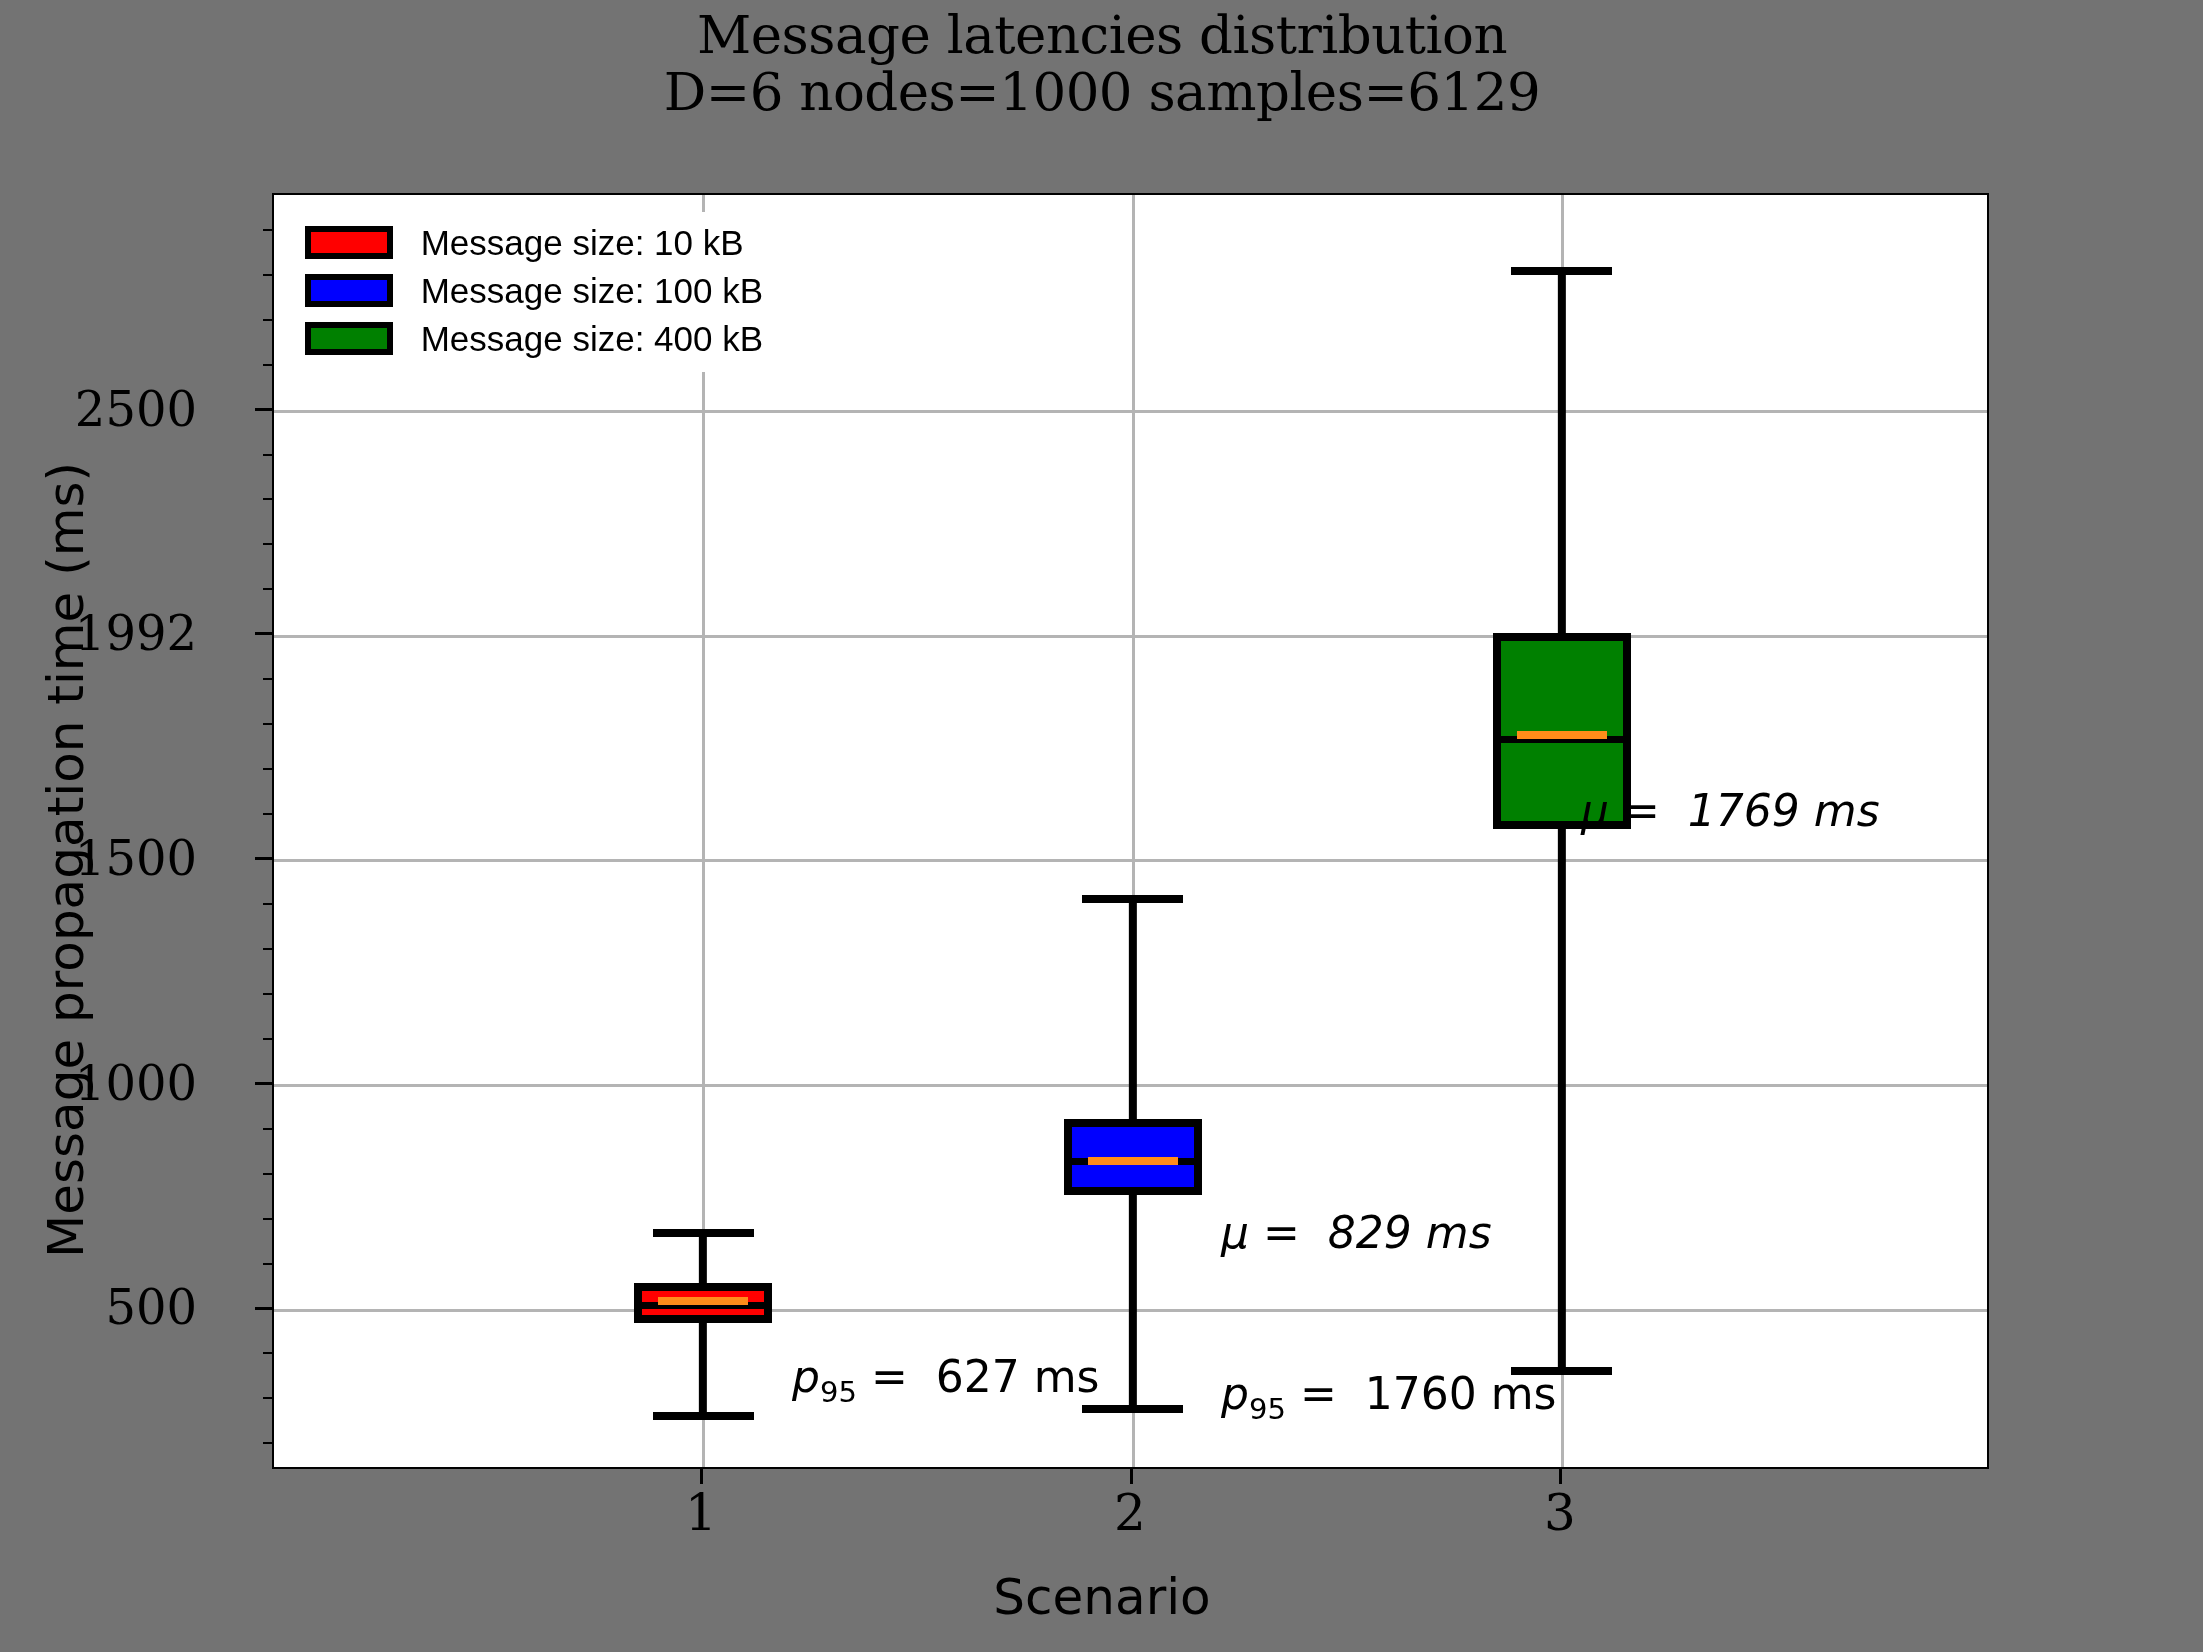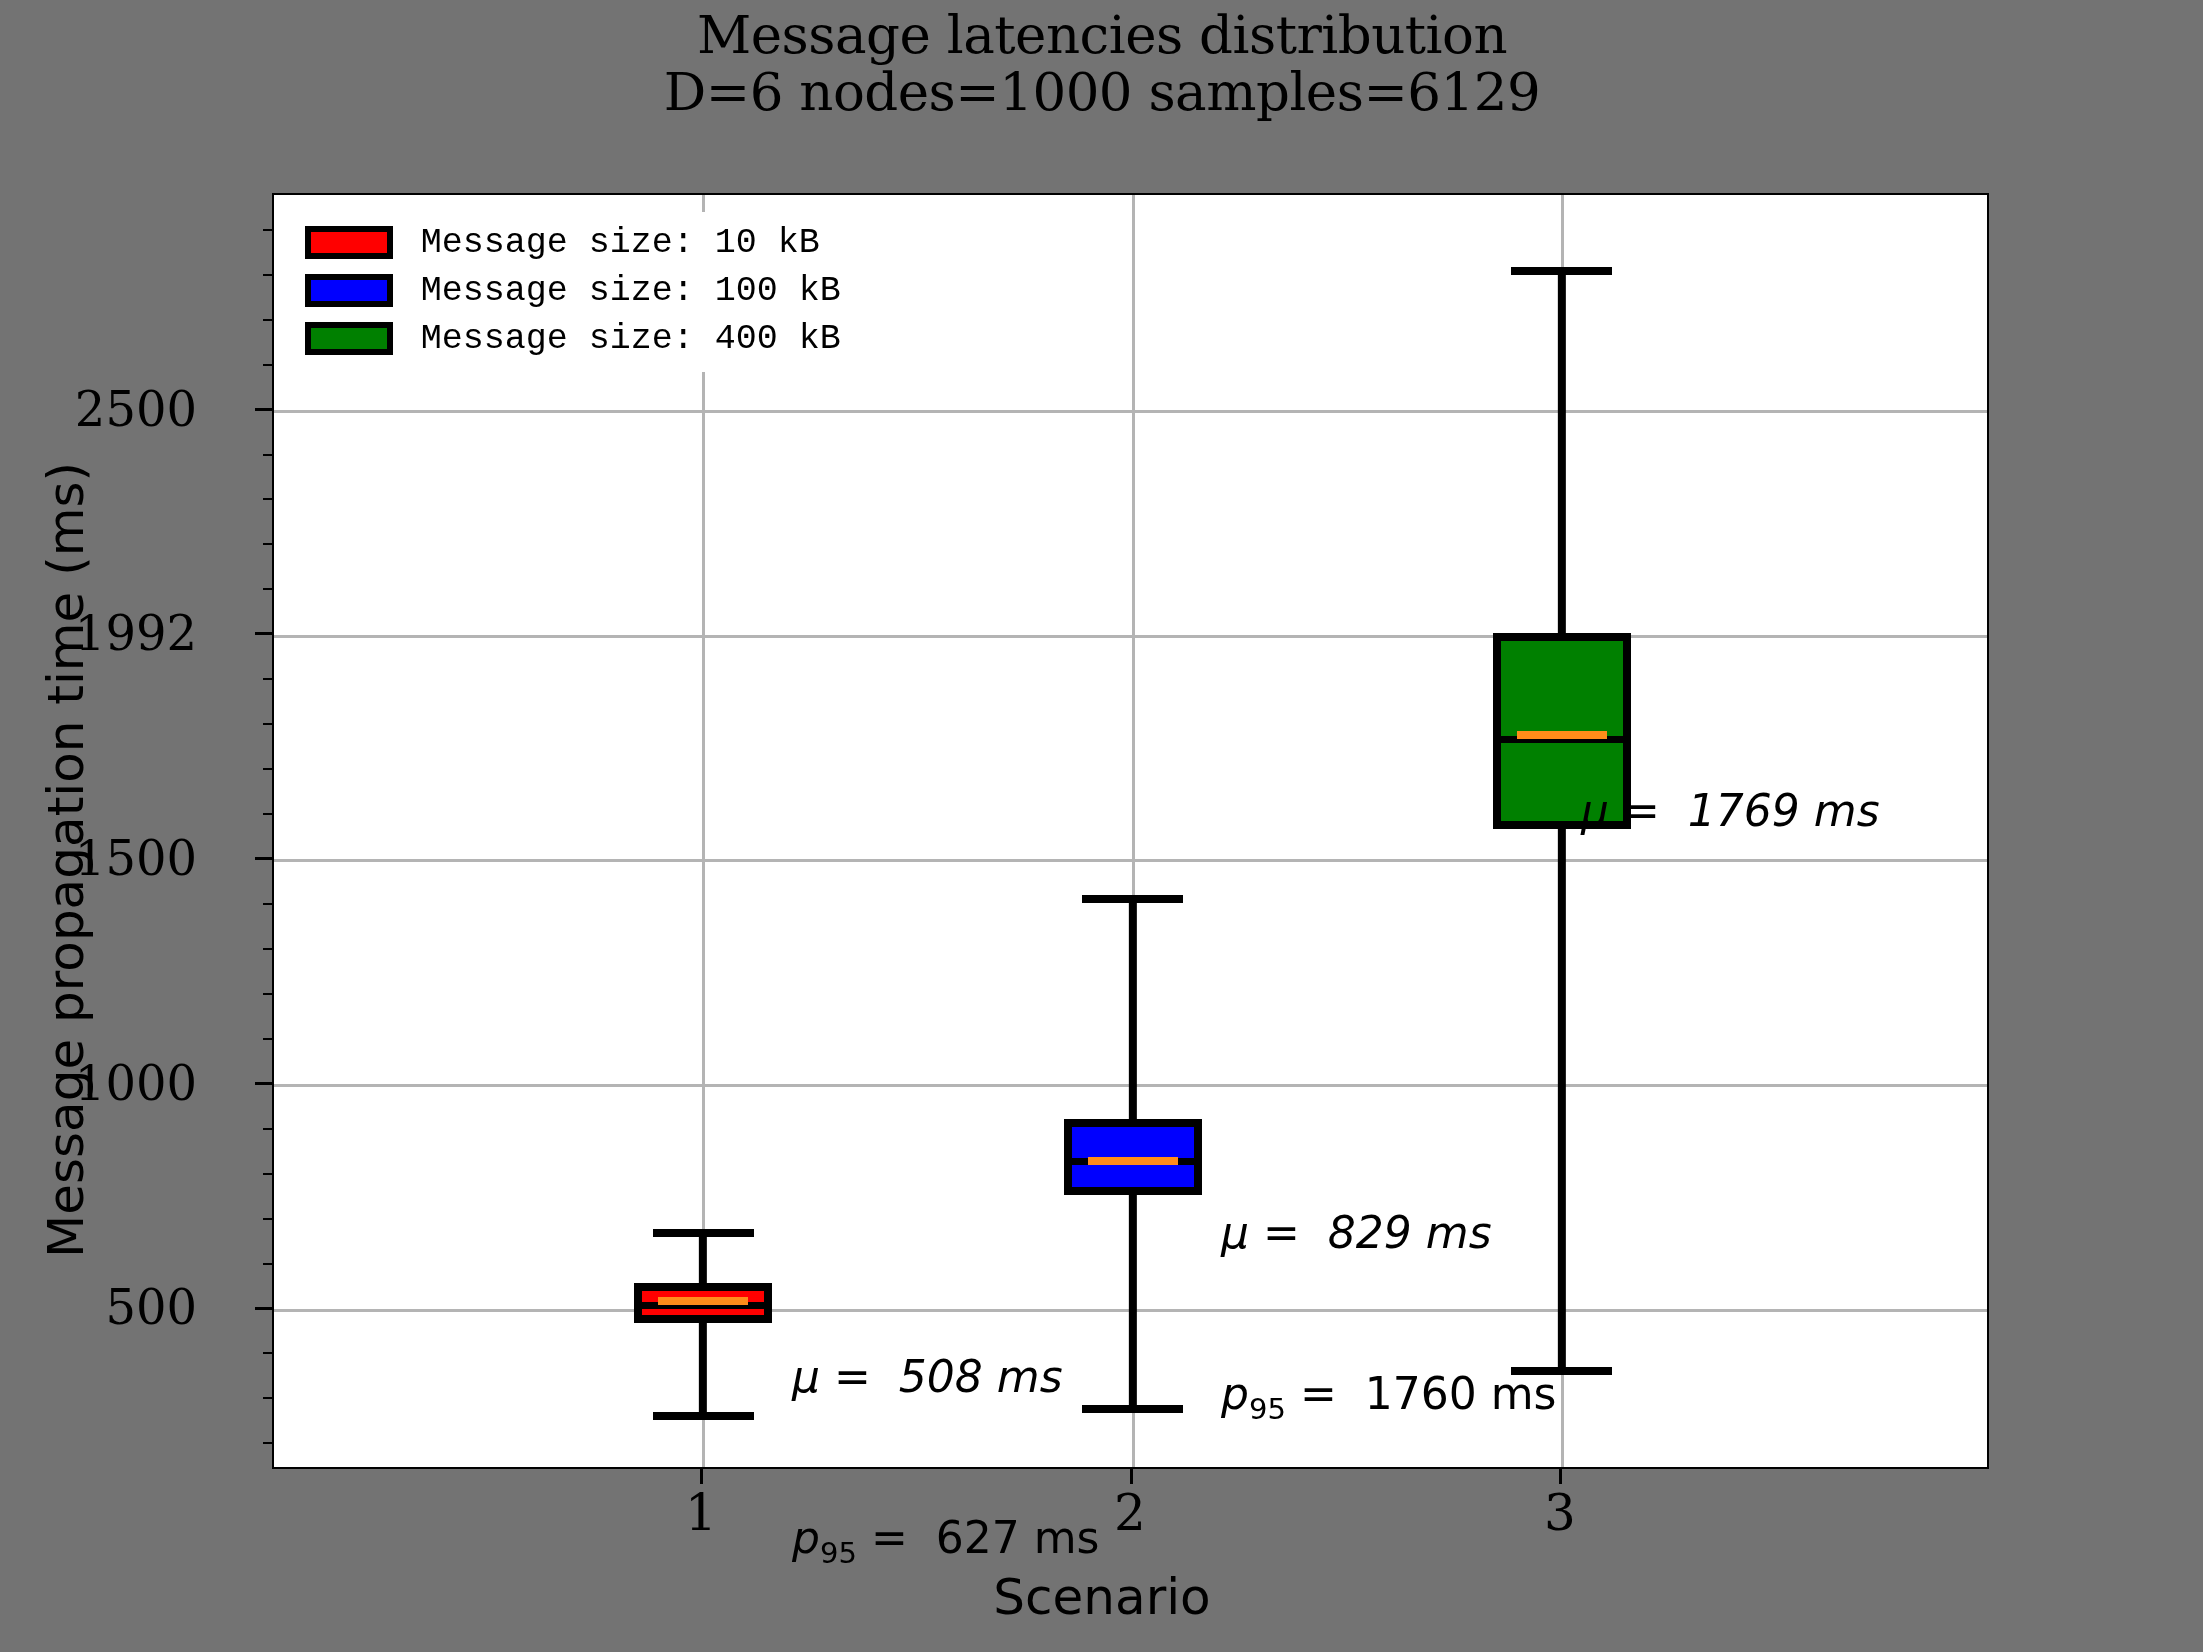--- a/index.html
+++ b/index.html
@@ -175,21 +175,21 @@
   }
   .legend-swatch {
     width: 88px;
     height: 33px;
     border: 6.4px solid #000000;
     box-sizing: border-box;
     margin-right: 27.5px;
     flex: none;
   }
   .legend-text {
-    font-family: Liberation Mono, monospace;
+    font-family: Liberation Sans, sans-serif;
     font-size: 35px;
     color: #000000;
     white-space: pre;
   }
 
   
   .annotation {
     position: absolute;
     font-family: "DejaVu Sans", sans-serif;
     font-size: 44px;
@@ -256,21 +256,20 @@
         <span class="legend-text">Message size: 100 kB</span>
       </div>
       <div class="legend-row">
         <span class="legend-swatch" style="background: rgb(0, 128, 0);"></span>
         <span class="legend-text">Message size: 400 kB</span>
       </div>
     </div>
   </div>
 
   <div class="annotation" id="ann-1" style="left: 792px; top: 1243px;">
-    <span class="ann-line var">μ =  508 ms</span>
     <span class="ann-line"><span class="var">p</span><sub>95</sub><span> =  627 ms</span></span>
   </div>
 
   <div class="annotation" id="ann-2" style="left: 1221px; top: 1099px;">
     <span class="ann-line var">μ =  829 ms</span>
     <span class="ann-line"><span class="var">p</span><sub>95</sub><span> =  1760 ms</span></span>
   </div>
 
   <div class="annotation" id="ann-3" style="left: 1581px; top: 677px;">
     <span class="ann-line var">μ =  1769 ms</span>

